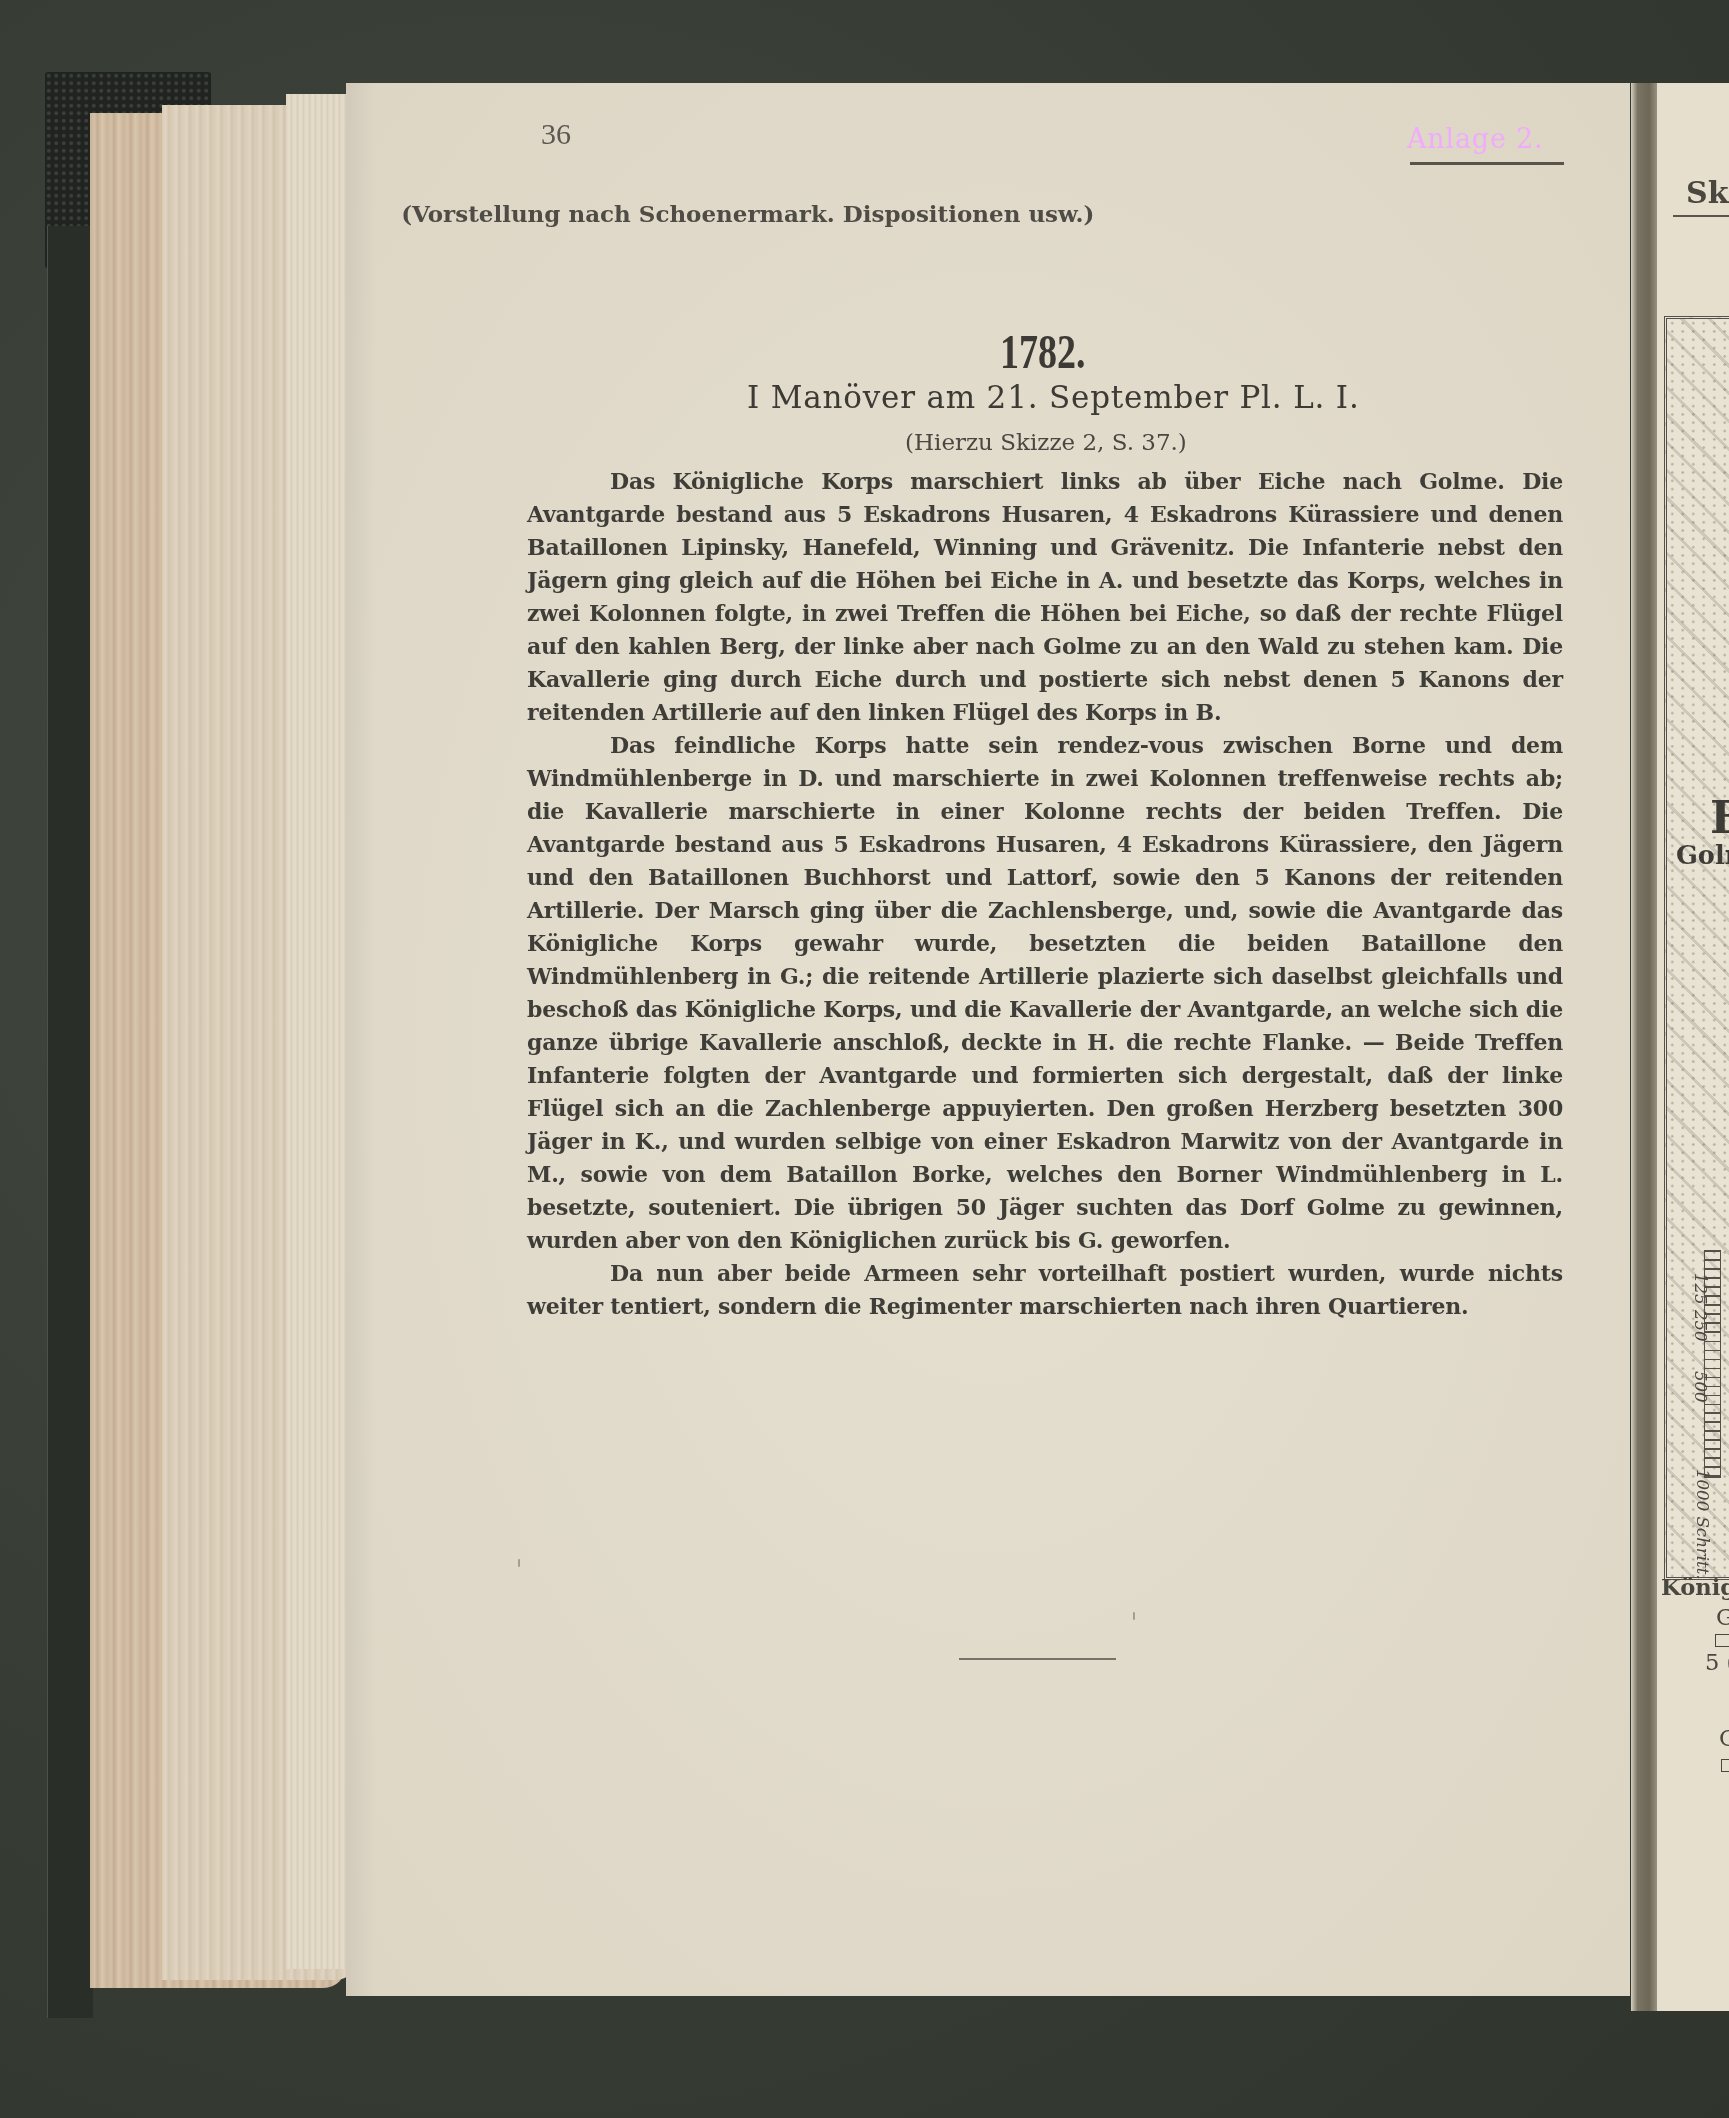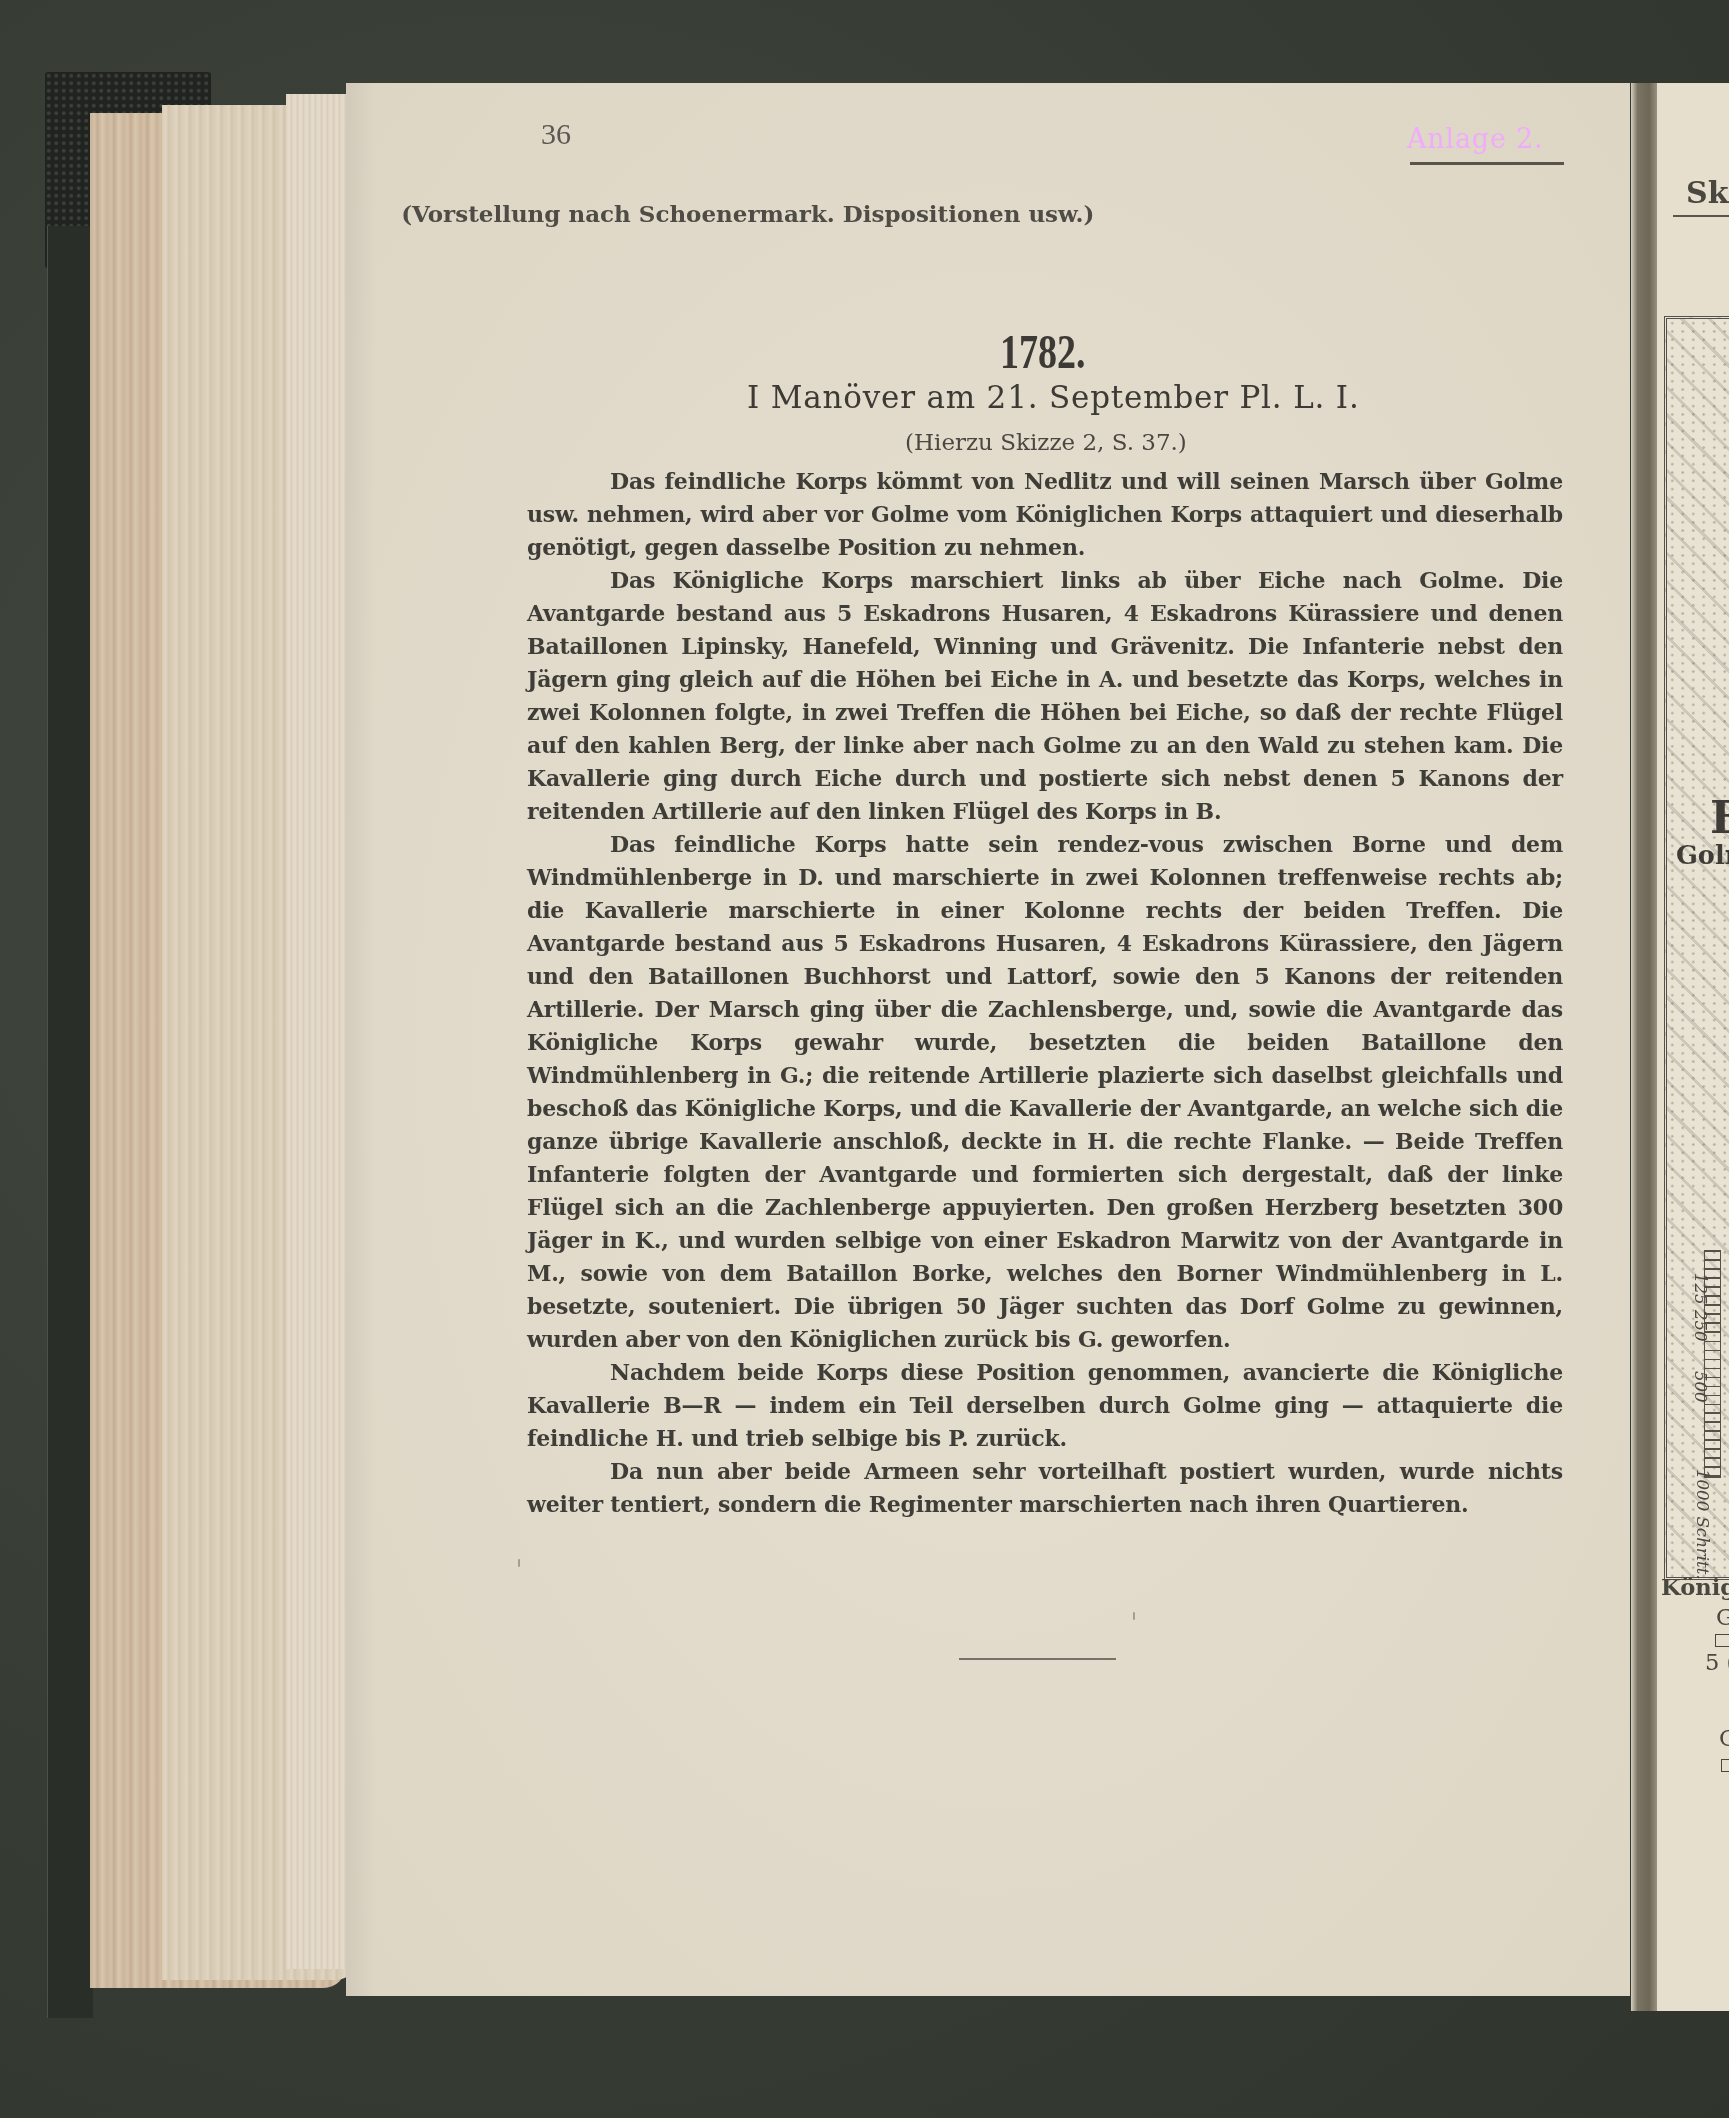--- a/index.html
+++ b/index.html
@@ -153,24 +153,22 @@
 <div class="appendix-label">Anlage 2.</div>
 <div class="appendix-rule"></div>
 
 <div class="subtitle"><span>(Vorstellung nach Schoenermark. Dispositionen usw.)</span></div>
 
 <div class="year">1782.</div>
 <div class="heading">I Manöver am 21. September Pl. L. I.</div>
 <div class="note">(Hierzu Skizze 2, S. 37.)</div>
 
 <div class="body-text">
-  <p>Das feindliche Korps kömmt von Nedlitz und will seinen Marsch über Golme usw. nehmen, wird aber vor Golme vom Königlichen Korps attaquiert und dieserhalb genötigt, gegen dasselbe Position zu nehmen.</p>
   <p>Das Königliche Korps marschiert links ab über Eiche nach Golme. Die Avantgarde bestand aus 5 Eskadrons Husaren, 4 Eskadrons Kürassiere und denen Bataillonen Lipinsky, Hanefeld, Winning und Grävenitz. Die Infanterie nebst den Jägern ging gleich auf die Höhen bei Eiche in A. und besetzte das Korps, welches in zwei Kolonnen folgte, in zwei Treffen die Höhen bei Eiche, so daß der rechte Flügel auf den kahlen Berg, der linke aber nach Golme zu an den Wald zu stehen kam. Die Kavallerie ging durch Eiche durch und postierte sich nebst denen 5 Kanons der reitenden Artillerie auf den linken Flügel des Korps in B.</p>
   <p>Das feindliche Korps hatte sein rendez-vous zwischen Borne und dem Windmühlenberge in D. und marschierte in zwei Kolonnen treffenweise rechts ab; die Kavallerie marschierte in einer Kolonne rechts der beiden Treffen. Die Avantgarde bestand aus 5 Eskadrons Husaren, 4 Eskadrons Kürassiere, den Jägern und den Bataillonen Buchhorst und Lattorf, sowie den 5 Kanons der reitenden Artillerie. Der Marsch ging über die Zachlensberge, und, sowie die Avantgarde das Königliche Korps gewahr wurde, besetzten die beiden Bataillone den Windmühlenberg in G.; die reitende Artillerie plazierte sich daselbst gleichfalls und beschoß das Königliche Korps, und die Kavallerie der Avantgarde, an welche sich die ganze übrige Kavallerie anschloß, deckte in H. die rechte Flanke. — Beide Treffen Infanterie folgten der Avantgarde und formierten sich dergestalt, daß der linke Flügel sich an die Zachlenberge appuyierten. Den großen Herzberg besetzten 300 Jäger in K., und wurden selbige von einer Eskadron Marwitz von der Avantgarde in M., sowie von dem Bataillon Borke, welches den Borner Windmühlenberg in L. besetzte, souteniert. Die übrigen 50 Jäger suchten das Dorf Golme zu gewinnen, wurden aber von den Königlichen zurück bis G. geworfen.</p>
-  <p>Nachdem beide Korps diese Position genommen, avancierte die Königliche Kavallerie B—R — indem ein Teil derselben durch Golme ging — attaquierte die feindliche H. und trieb selbige bis P. zurück.</p>
   <p>Da nun aber beide Armeen sehr vorteilhaft postiert wurden, wurde nichts weiter tentiert, sondern die Regimenter marschierten nach ihren Quartieren.</p>
 </div>
 
 <div class="end-rule"></div>
 
 <div class="speck" style="left:518px; top:1559px;"></div>
 <div class="speck" style="left:1133px; top:1612px;"></div>
 
 <div class="gutter"></div>
 <div class="facing-page"></div>

